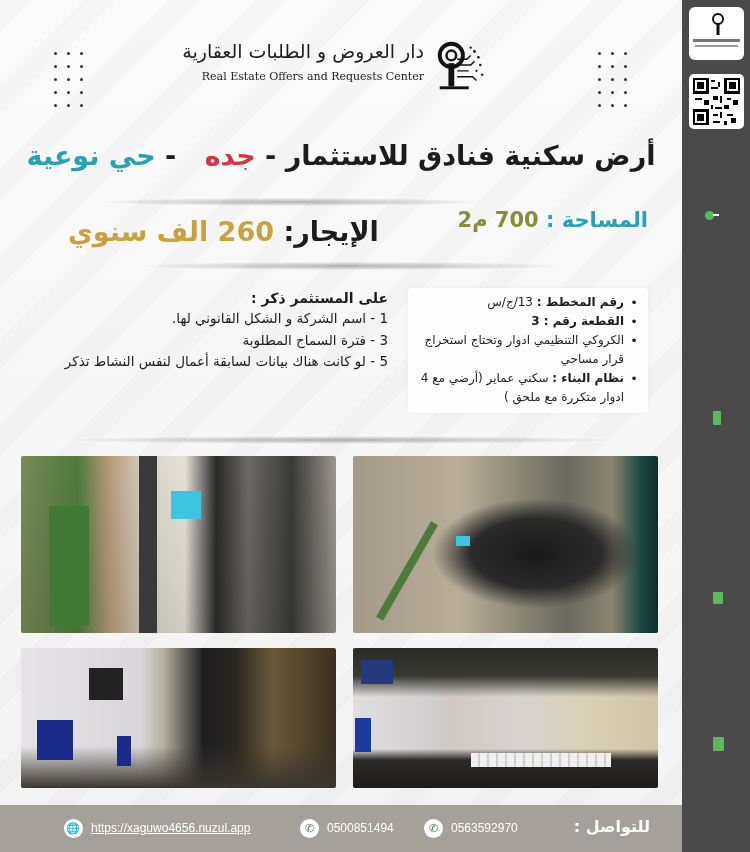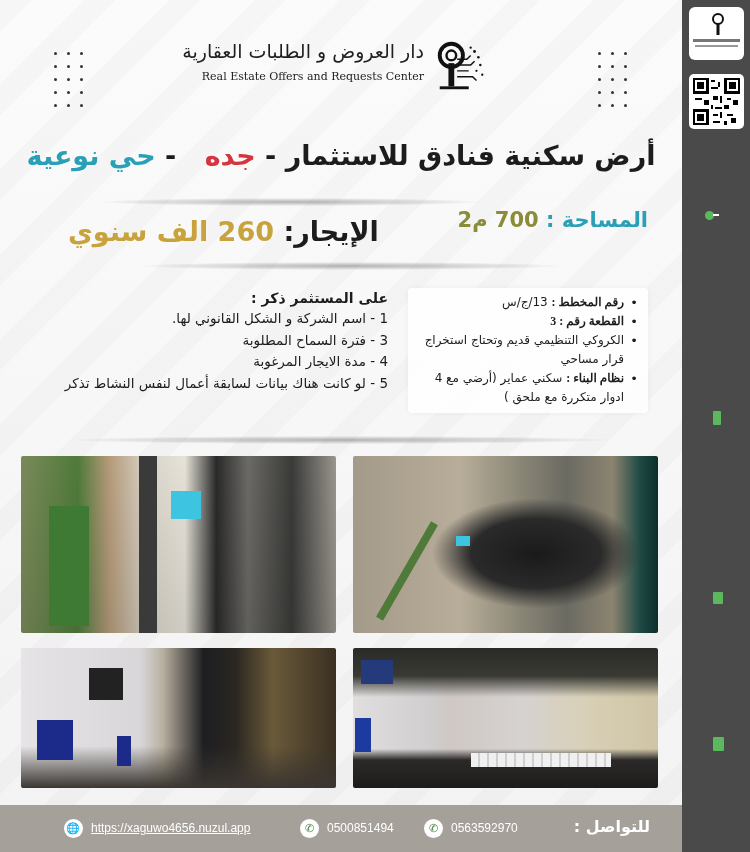--- a/index.html
+++ b/index.html
@@ -33,21 +33,21 @@
   .area .lbl { color: #2aa0b6; }
   .area .val { color: #8a8c3a; }
   .rent { position: absolute; left: 68px; top: 216px; direction: rtl; font-size: 27px; font-weight: bold; white-space: nowrap; }
   .rent .lbl { color: #1c1c1c; margin-top: 8px; }
   .rent .val { color: #c8a23c; }
 
   .info-card { position: absolute; left: 408px; top: 288px; width: 240px; height: 125px; background: rgba(255,255,255,0.85); border-radius: 4px; box-shadow: 0 0 6px rgba(0,0,0,0.05); direction: rtl; padding: 5px 10px 0 6px; }
   .info-card ul { list-style: none; }
   .info-card li { position: relative; font-size: 12px; line-height: 19px; color: #1c1c1c; padding-right: 14px; }
   .info-card li::before { content: "•"; position: absolute; right: 0; top: 0; font-size: 13px; }
-  .info-card b { font-weight: bold; font-family: Liberation Serif, serif; }
+  .info-card b { font-weight: bold; }
 
   .req { position: absolute; left: 14px; top: 288px; width: 374px; direction: rtl; color: #1c1c1c; }
   .req .head { font-size: 14px; font-weight: bold; line-height: 20px; }
   .req .line { font-size: 13.5px; line-height: 21.5px; white-space: nowrap; }
 
   .photo { position: absolute; overflow: hidden; border-radius: 2px; }
   .ph1 { left: 21px; top: 456px; width: 315px; height: 177px;
     background:
       linear-gradient(90deg, transparent 0 118px, #3a3a3a 118px 136px, transparent 136px),
       linear-gradient(180deg, rgba(0,0,0,0) 0%, rgba(0,0,0,0.1) 100%),
@@ -161,30 +161,29 @@
   <div class="rent">
     <span class="lbl">الإيجار: </span><span class="val">260 الف سنوي</span>
   </div>
 
   <div class="sep" style="left:140px; top:262px; width:420px;"></div>
 
   <div class="info-card">
     <ul>
       <li><b>رقم المخطط :</b><span> 13/ج/س</span></li>
       <li><b>القطعة رقم : 3</b></li>
-      <li><span>الكروكي التنظيمي قديم وتحتاج استخراج قرار مساحي</span></li>
+      <li><span>الكروكي التنظيمي ادوار وتحتاج استخراج قرار مساحي</span></li>
       <li><b>نظام البناء :</b><span> سكني عماير (أرضي مع 4 ادوار متكررة مع ملحق )</span></li>
     </ul>
   </div>
 
   <div class="req">
     <div class="head">على المستثمر ذكر :</div>
     <div class="line">1 - اسم الشركة و الشكل القانوني لها.</div>
     <div class="line">3 - فترة السماح المطلوبة</div>
-    <div class="line">4 - مدة الايجار المرغوبة</div>
     <div class="line">5 - لو كانت هناك بيانات لسابقة أعمال لنفس النشاط تذكر</div>
   </div>
 
   <div class="sep" style="left:70px; top:436px; width:540px;"></div>
 
   <div class="photo ph1" title="aerial-view-street-pool">
     <div class="park"></div>
       <div class="pool"></div>
   </div>
   <div class="photo ph2" title="aerial-view-district-coast">

